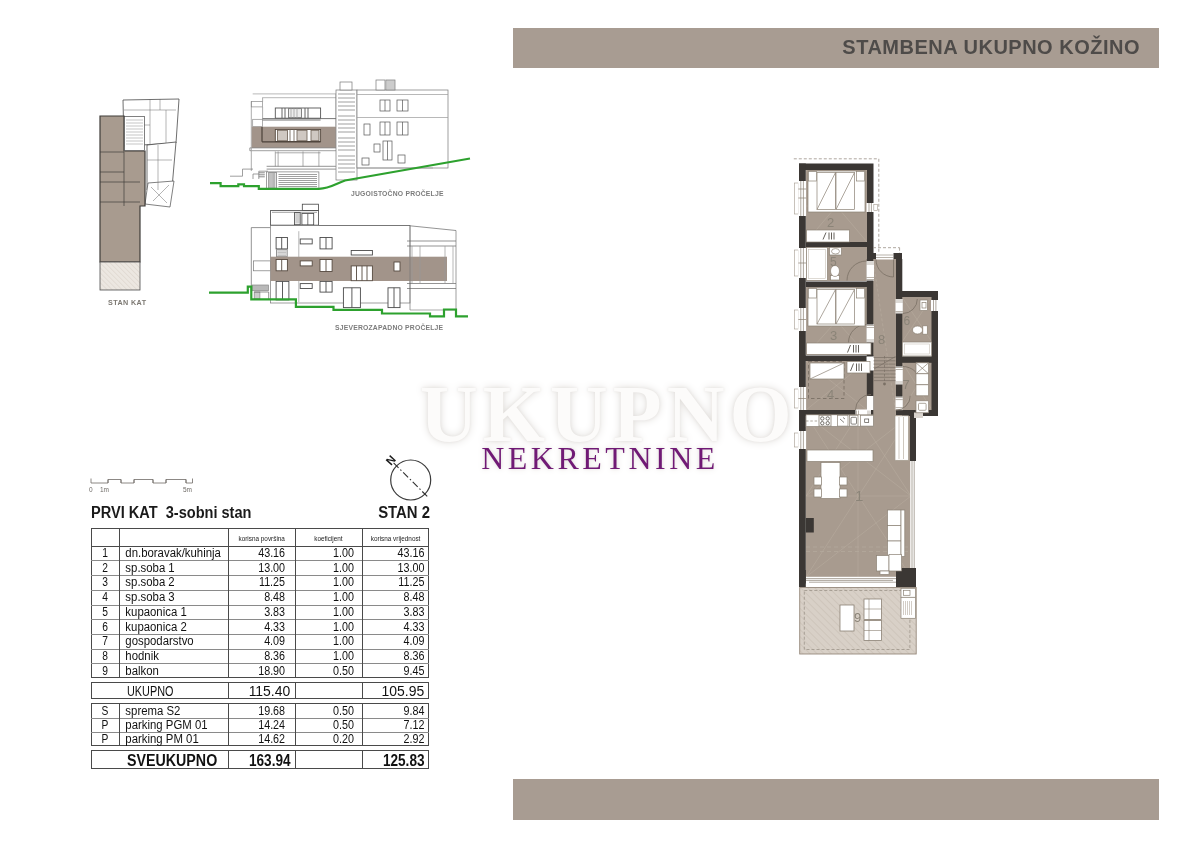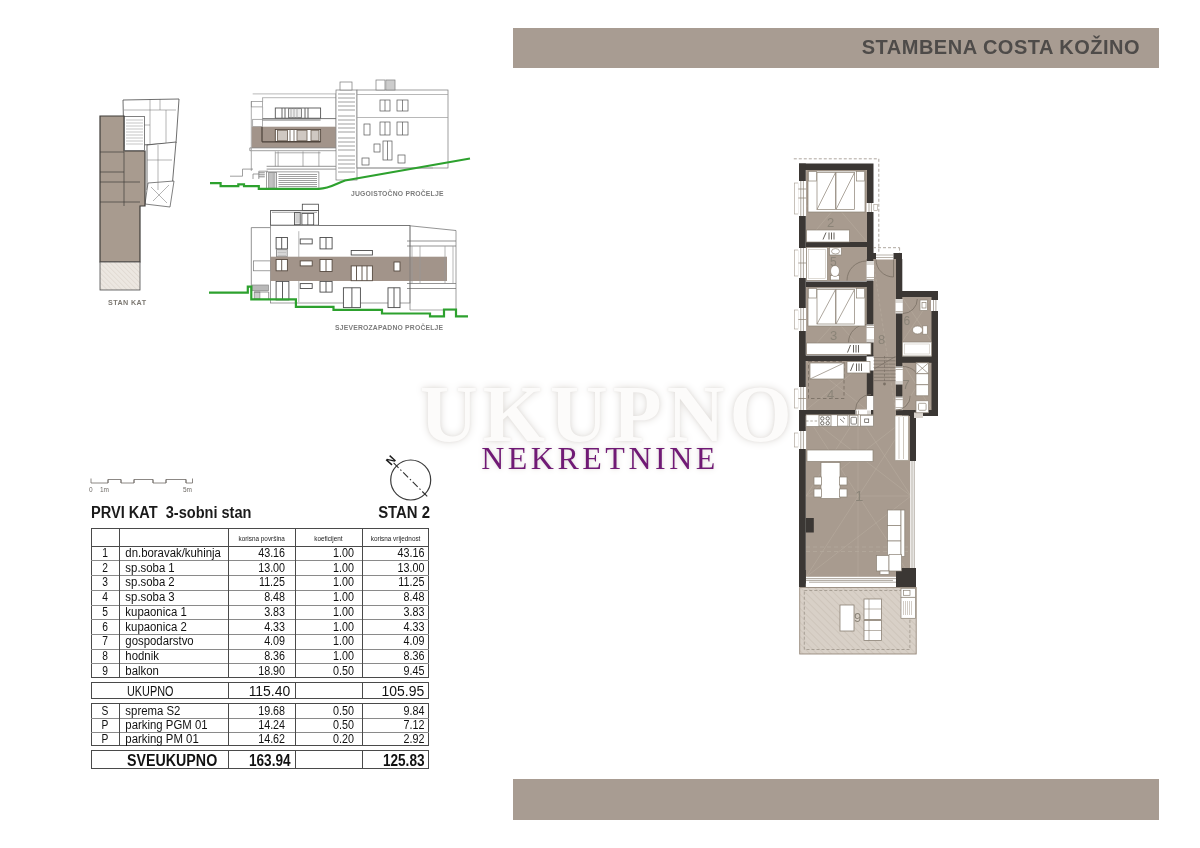--- a/index.html
+++ b/index.html
@@ -8,21 +8,21 @@
   .abs{position:absolute;}
 </style>
 </head>
 <body>
 
 <div class="abs" style="left:420px;top:374px;width:360px;text-align:center;font-family:'Liberation Serif',serif;font-size:80px;line-height:80px;letter-spacing:5px;color:#fcfbfa;text-shadow:0 0 9px #dedbd8,0 0 3px #e9e6e3;font-weight:bold;">UKUPNO</div>
 <div class="abs" style="left:420px;top:446px;width:360px;text-align:center;font-family:'Liberation Serif',serif;font-size:32px;line-height:25px;letter-spacing:3.5px;color:#701a75;text-shadow:0 0 7px #e0ddda,0 0 3px #eae7e4;">NEKRETNINE</div>
 
 <div class="abs" style="left:513px;top:28px;width:646px;height:40px;background:#a89c92;"></div>
 
-<div class="abs" style="left:513px;top:36px;width:627px;height:26px;text-align:right;font-size:20px;font-weight:bold;color:#4e4b49;letter-spacing:0.5px;">STAMBENA COSTA KOŽINO</div>
+<div class="abs" style="left:513px;top:36px;width:627px;height:26px;text-align:right;font-size:20px;font-weight:bold;color:#4e4b49;letter-spacing:0.5px;">STAMBENA UKUPNO KOŽINO</div>
 
 <div class="abs" style="left:513px;top:779px;width:646px;height:41px;background:#a89c92;"></div>
 
 <svg class="abs" style="left:85px;top:90px;" width="120" height="220" viewBox="85 90 120 220">
 <defs>
  <pattern id="khatch" width="3.5" height="3.5" patternTransform="rotate(-45)" patternUnits="userSpaceOnUse">
    <rect width="3.5" height="3.5" fill="#ece7e1"></rect>
         <line x1="0" y1="0" x2="0" y2="3.5" stroke="#d3cac0" stroke-width="0.8"></line>
  </pattern>
 </defs>

